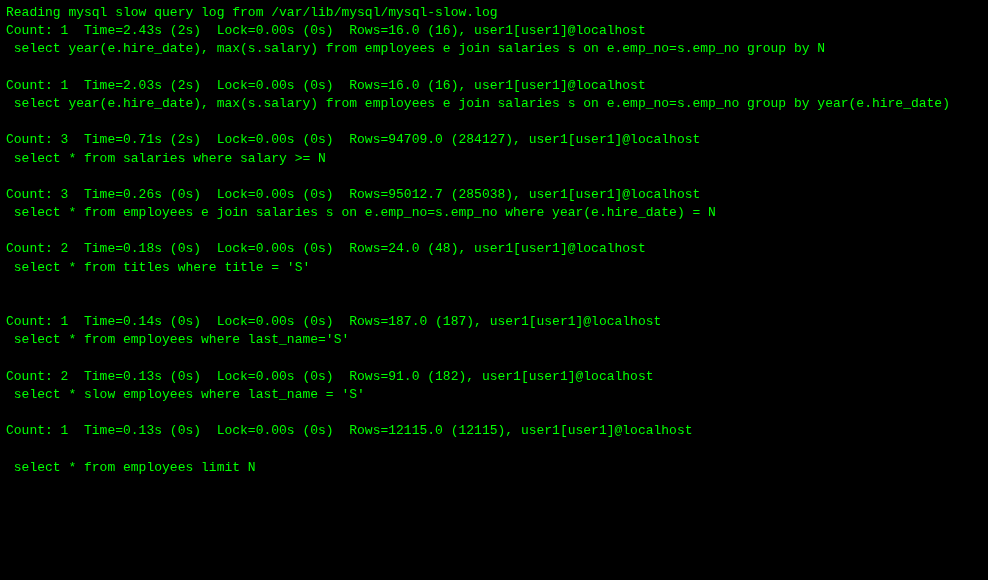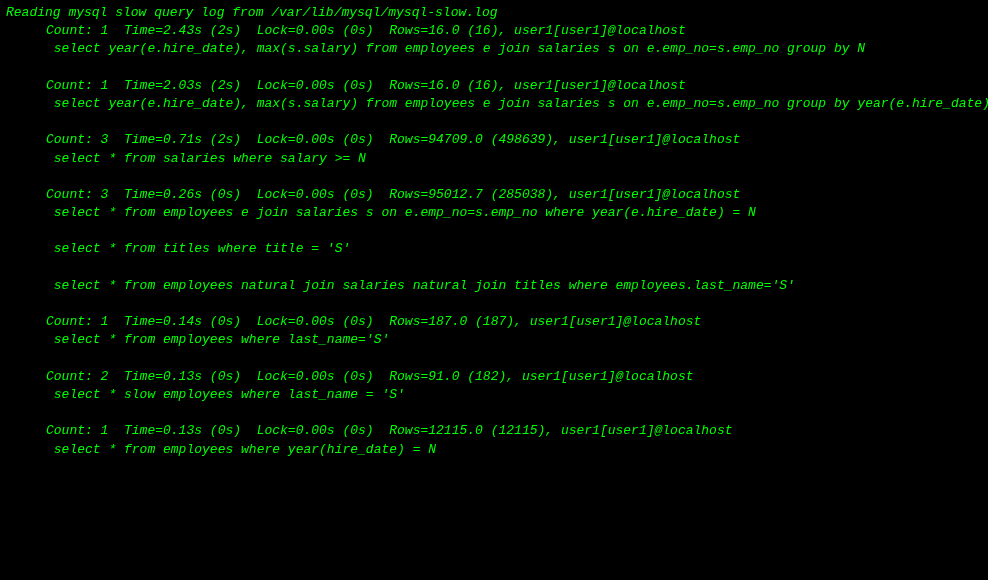--- a/index.html
+++ b/index.html
@@ -14,81 +14,79 @@
       font-size: 13px;
       line-height: 1.4;
       padding: 4px 6px;
       width: 988px;
       height: 580px;
       overflow: hidden;
       white-space: nowrap;
     }
     .line {
       white-space: pre;
-      font-style: italic;
     }
     .blank {
       height: 1.4em;
     }
     .entry {
       margin-bottom: 0;
-      margin-left: 40px;
     }
   </style>
 </head>
 <body>
 
 <div class="line">Reading mysql slow query log from /var/lib/mysql/mysql-slow.log</div>
 
 <div class="entry">
   <div class="line">Count: 1  Time=2.43s (2s)  Lock=0.00s (0s)  Rows=16.0 (16), user1[user1]@localhost</div>
   <div class="line"> select year(e.hire_date), max(s.salary) from employees e join salaries s on e.emp_no=s.emp_no group by N</div>
 </div>
 <div class="blank"></div>
 
 <div class="entry">
   <div class="line">Count: 1  Time=2.03s (2s)  Lock=0.00s (0s)  Rows=16.0 (16), user1[user1]@localhost</div>
   <div class="line"> select year(e.hire_date), max(s.salary) from employees e join salaries s on e.emp_no=s.emp_no group by year(e.hire_date)</div>
 </div>
 <div class="blank"></div>
 
 <div class="entry">
-  <div class="line">Count: 3  Time=0.71s (2s)  Lock=0.00s (0s)  Rows=94709.0 (498639), user1[user1]@localhost</div>
+  <div class="line">Count: 3  Time=0.71s (2s)  Lock=0.00s (0s)  Rows=94709.0 (284127), user1[user1]@localhost</div>
   <div class="line"> select * from salaries where salary &gt;= N</div>
 </div>
 <div class="blank"></div>
 
 <div class="entry">
   <div class="line">Count: 3  Time=0.26s (0s)  Lock=0.00s (0s)  Rows=95012.7 (285038), user1[user1]@localhost</div>
   <div class="line"> select * from employees e join salaries s on e.emp_no=s.emp_no where year(e.hire_date) = N</div>
 </div>
 <div class="blank"></div>
 
 <div class="entry">
+  <div class="line">Count: 2  Time=0.18s (0s)  Lock=0.00s (0s)  Rows=24.0 (48), user1[user1]@localhost</div>
   <div class="line"> select * from titles where title = 'S'</div>
 </div>
 <div class="blank"></div>
 
 <div class="entry">
-  <div class="line"> select * from employees natural join salaries natural join titles where employees.last_name='S'</div>
 </div>
 <div class="blank"></div>
 
 <div class="entry">
   <div class="line">Count: 1  Time=0.14s (0s)  Lock=0.00s (0s)  Rows=187.0 (187), user1[user1]@localhost</div>
   <div class="line"> select * from employees where last_name='S'</div>
 </div>
 <div class="blank"></div>
 
 <div class="entry">
   <div class="line">Count: 2  Time=0.13s (0s)  Lock=0.00s (0s)  Rows=91.0 (182), user1[user1]@localhost</div>
   <div class="line"> select * slow employees where last_name = 'S'</div>
 </div>
 <div class="blank"></div>
 
 <div class="entry">
   <div class="line">Count: 1  Time=0.13s (0s)  Lock=0.00s (0s)  Rows=12115.0 (12115), user1[user1]@localhost</div>
-  <div class="line"> select * from employees where year(hire_date) = N</div>
 </div>
 <div class="blank"></div>
 
 <div class="entry">
+  <div class="line"> select * from employees limit N</div>
 </div>
 
 </body></html>

